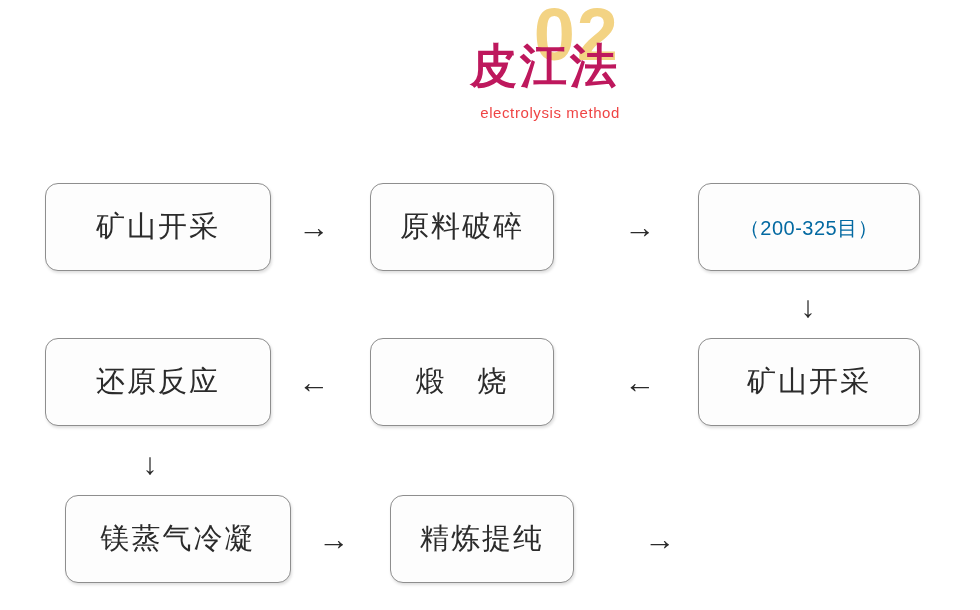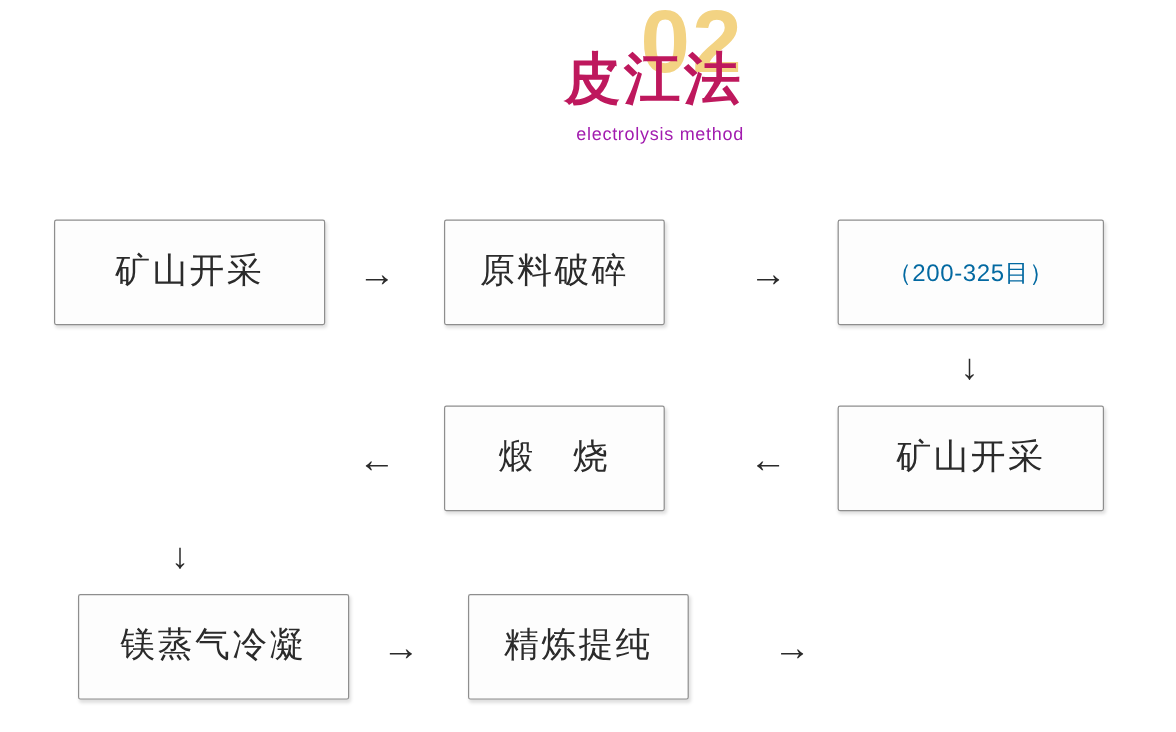--- a/index.html
+++ b/index.html
@@ -55,21 +55,21 @@
     color: #be185d;
     line-height: 1;
   }
   .header-subtitle {
     position: absolute;
     left: 0;
     right: 0;
     top: 88px;
     font-size: 15px;
     letter-spacing: 0.6px;
-    color: #a21caf;
+    color: #ef4444;
     line-height: 1.2;
   }
 
   
   .flow {
     position: absolute;
     left: 0;
     top: 130px;
     width: 980px;
     height: 480px;
@@ -82,21 +82,21 @@
   }
   .row-1 { top: 53px; }
   .row-2 { top: 208px; }
   .row-3 { top: 365px; margin-left: 20px; }
 
   .node {
     position: absolute;
     height: 88px;
     box-sizing: border-box;
     border: 1.6px solid #8e8e8e;
-    border-radius: 2px;
+    border-radius: 13px;
     background: #fdfdfd;
     box-shadow: 1px 2px 3px rgba(0,0,0,0.13);
     display: flex;
     flex-direction: column;
     align-items: center;
     justify-content: center;
   }
   .col-1 { left: 45px;  width: 226px; }
   .col-2 { left: 370px; width: 184px; }
   .col-3 { left: 698px; width: 222px; }
@@ -179,20 +179,23 @@
     <div class="node col-3 has-sub">
       <div class="node-sub">（200-325目）</div>
     </div>
   </div>
 
   <div class="arrow-v down-right">
     <span>↓</span>
   </div>
 
   <div class="flow-row row-2">
+    <div class="node col-1">
+      <div class="node-label">还原反应</div>
+    </div>
 
     <div class="arrow-h gap-1">
       <span>←</span>
     </div>
 
     <div class="node col-2">
       <div class="node-label">煅　烧</div>
     </div>
 
     <div class="arrow-h gap-2">

